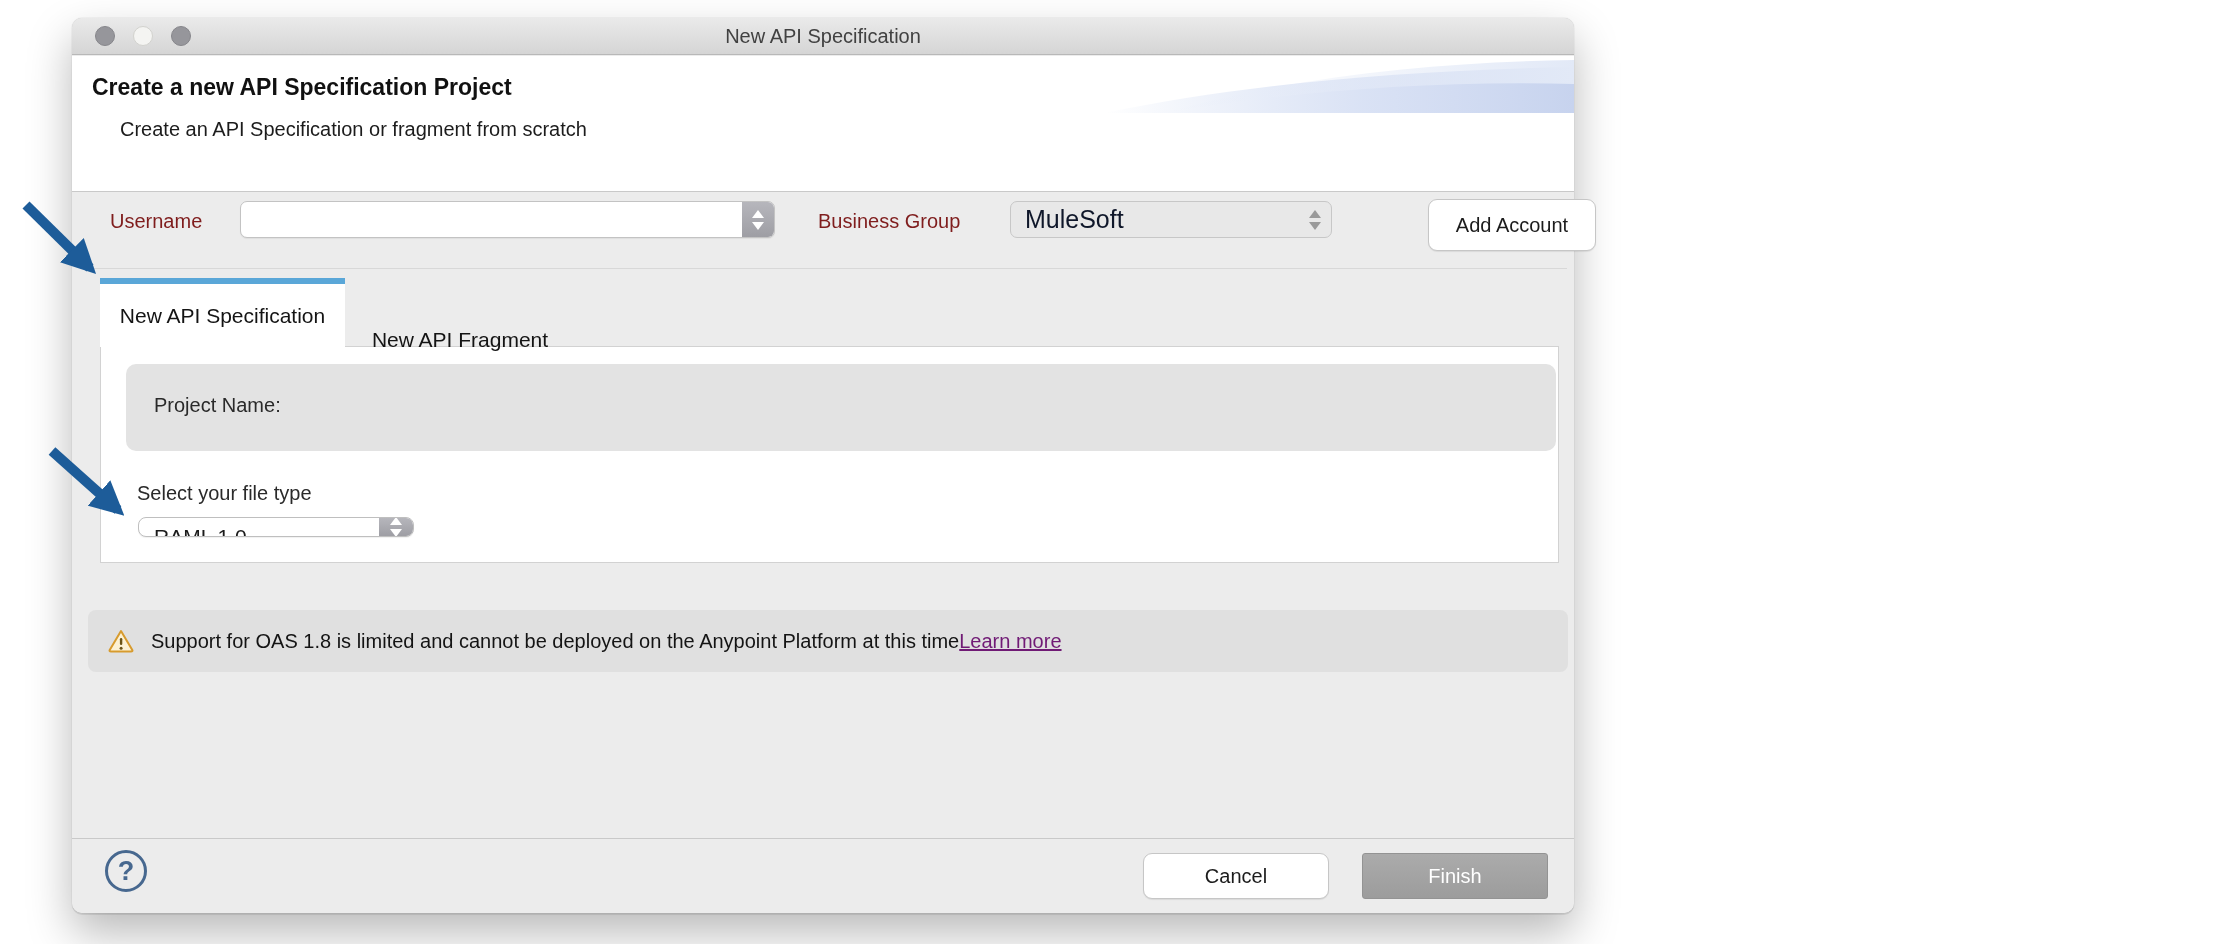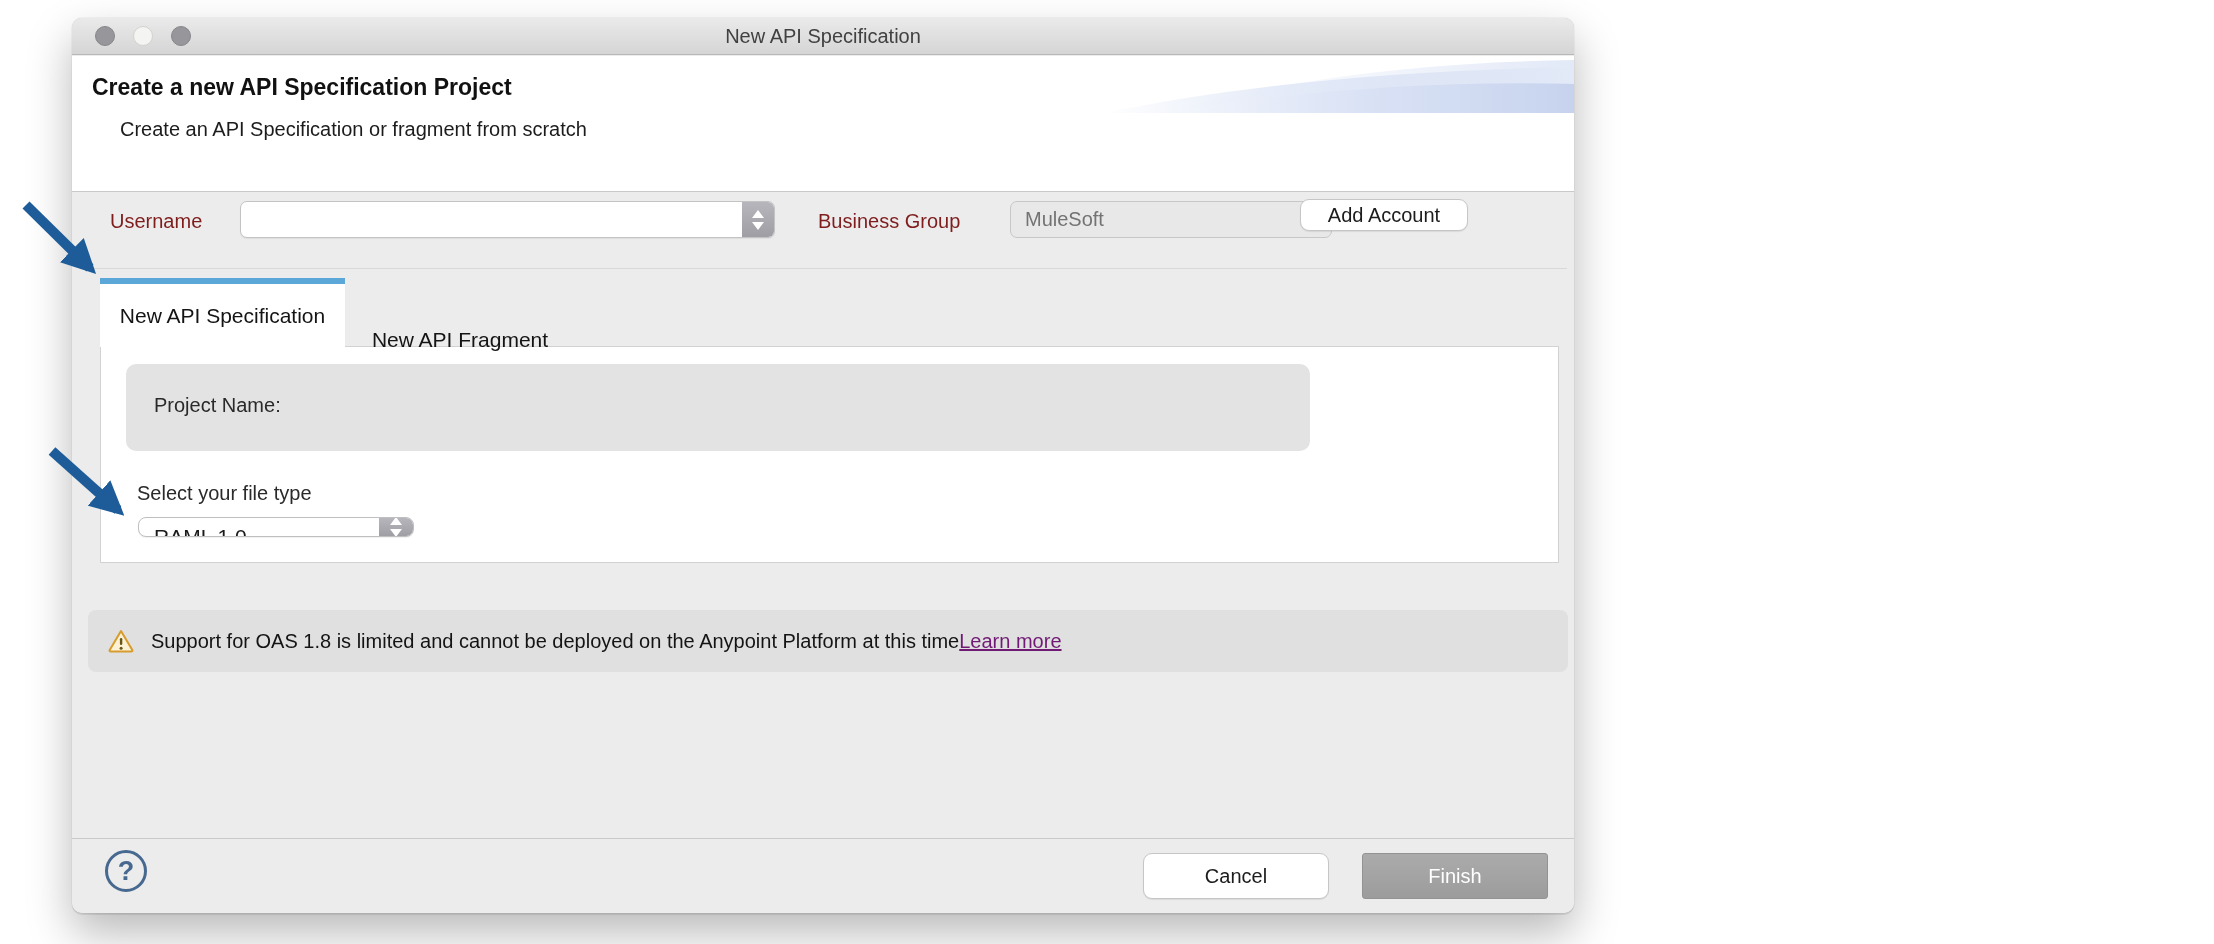--- a/index.html
+++ b/index.html
@@ -40,44 +40,44 @@
   .stepper-cap { position:absolute; right:0; top:0; width:32px; height:100%;
                  background:linear-gradient(#b6b6bc,#9e9ea4);
                  display:flex; flex-direction:column; align-items:center; justify-content:center; gap:4px; }
   .chev-up { width:0; height:0; border-left:6px solid transparent; border-right:6px solid transparent;
              border-bottom:8px solid #fff; }
   .chev-dn { width:0; height:0; border-left:6px solid transparent; border-right:6px solid transparent;
              border-top:8px solid #fff; }
   .bg-label { position:absolute; left:746px; top:192px; }
   .select-disabled { position:absolute; left:938px; top:183px; width:322px; height:37px;
                      background:#e8e8e8; border:1px solid #c7c7c7; border-radius:7px; }
-  .select-disabled .sel-value { position:absolute; left:14px; top:0; line-height:35px; font-size:20px; color:#737373; }
+  .select-disabled .sel-value { position:absolute; left:14px; top:0; line-height:35px; font-size:25px; color:#0f172a; }
   .gray-chevs { position:absolute; right:10px; top:0; height:100%;
                 display:flex; flex-direction:column; align-items:center; justify-content:center; gap:4px; }
   .gray-chevs .chev-up { border-bottom-color:#9a9a9a; }
   .gray-chevs .chev-dn { border-top-color:#9a9a9a; }
   .btn { display:flex; align-items:center; justify-content:center; font-size:20px; color:#1c1c1c;
          background:#ffffff; border:1px solid #c6c6c6; border-radius:9px;
          box-shadow:0 1px 1px rgba(0,0,0,.08); cursor:default; }
-  .add-account { position:absolute; left:1228px; top:181px; width:168px; height:32px; }
+  .add-account { position:absolute; left:1356px; top:181px; width:168px; height:52px; }
 
   .section-line { position:absolute; left:8px; top:250px; width:1487px; height:1px; background:#d8d8d8; }
 
   
   .tab-active { position:absolute; left:28px; top:260px; width:245px; height:69px; background:#ffffff;
                 border-top:6px solid #5aa7d8; z-index:3; display:flex; align-items:center; justify-content:center; }
   .tab-active .tab-label { font-size:21px; color:#141414; }
   .tab-inactive { position:absolute; left:273px; top:266px; width:230px; height:68px;
                   display:flex; align-items:flex-end; justify-content:center; z-index:2; }
   .tab-inactive .tab-label { font-size:21px; color:#141414; }
 
   
   .tab-content { position:absolute; left:28px; top:328px; width:1459px; height:217px;
                  background:#ffffff; border:1px solid #d2d2d2; z-index:1; }
-  .project-panel { position:absolute; left:25px; top:17px; width:1184px; height:87px;
+  .project-panel { position:absolute; left:25px; top:17px; width:1430px; height:87px;
                    background:#e3e3e3; border-radius:10px; }
   .project-label { position:absolute; left:28px; top:30px; font-size:20px; color:#2a2a2a; }
   .project-input { position:absolute; left:230px; top:21px; width:1150px; height:46px; background:#fff;
                    border:1px solid #8f8f8f; border-radius:2px; box-shadow:0 0 0 4px #bcbcbc;
                    display:flex; align-items:center; padding-left:9px; }
   .project-input .input-text { font-size:20px; color:#111; }
   .caret { display:inline-block; width:2px; height:27px; background:#111; margin-left:1px; }
   .filetype-label { position:absolute; left:36px; top:135px; font-size:20px; color:#2a2a2a; }
   .raml-select { position:absolute; left:37px; top:170px; width:276px; height:20px; background:#fff;
                  border:1px solid #bfbfbf; border-radius:8px; overflow:hidden;

